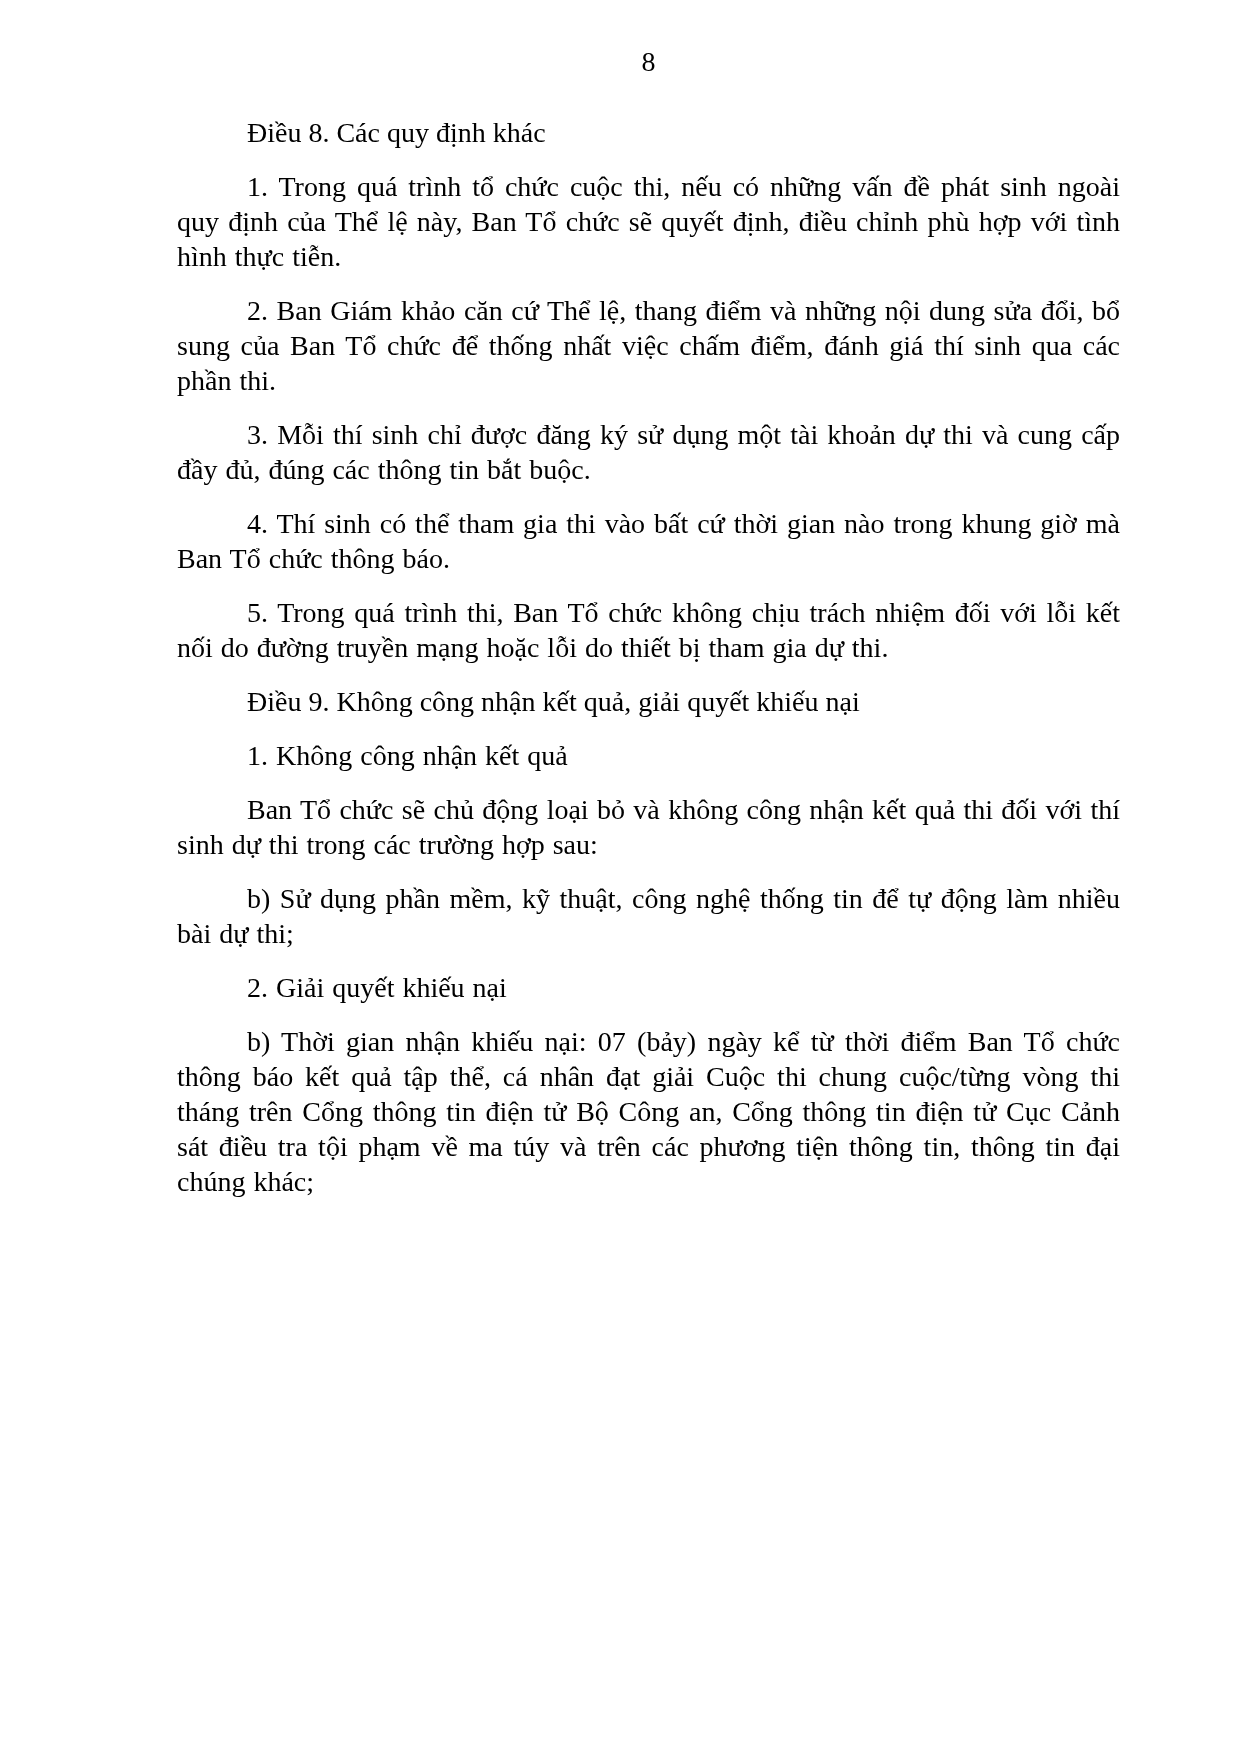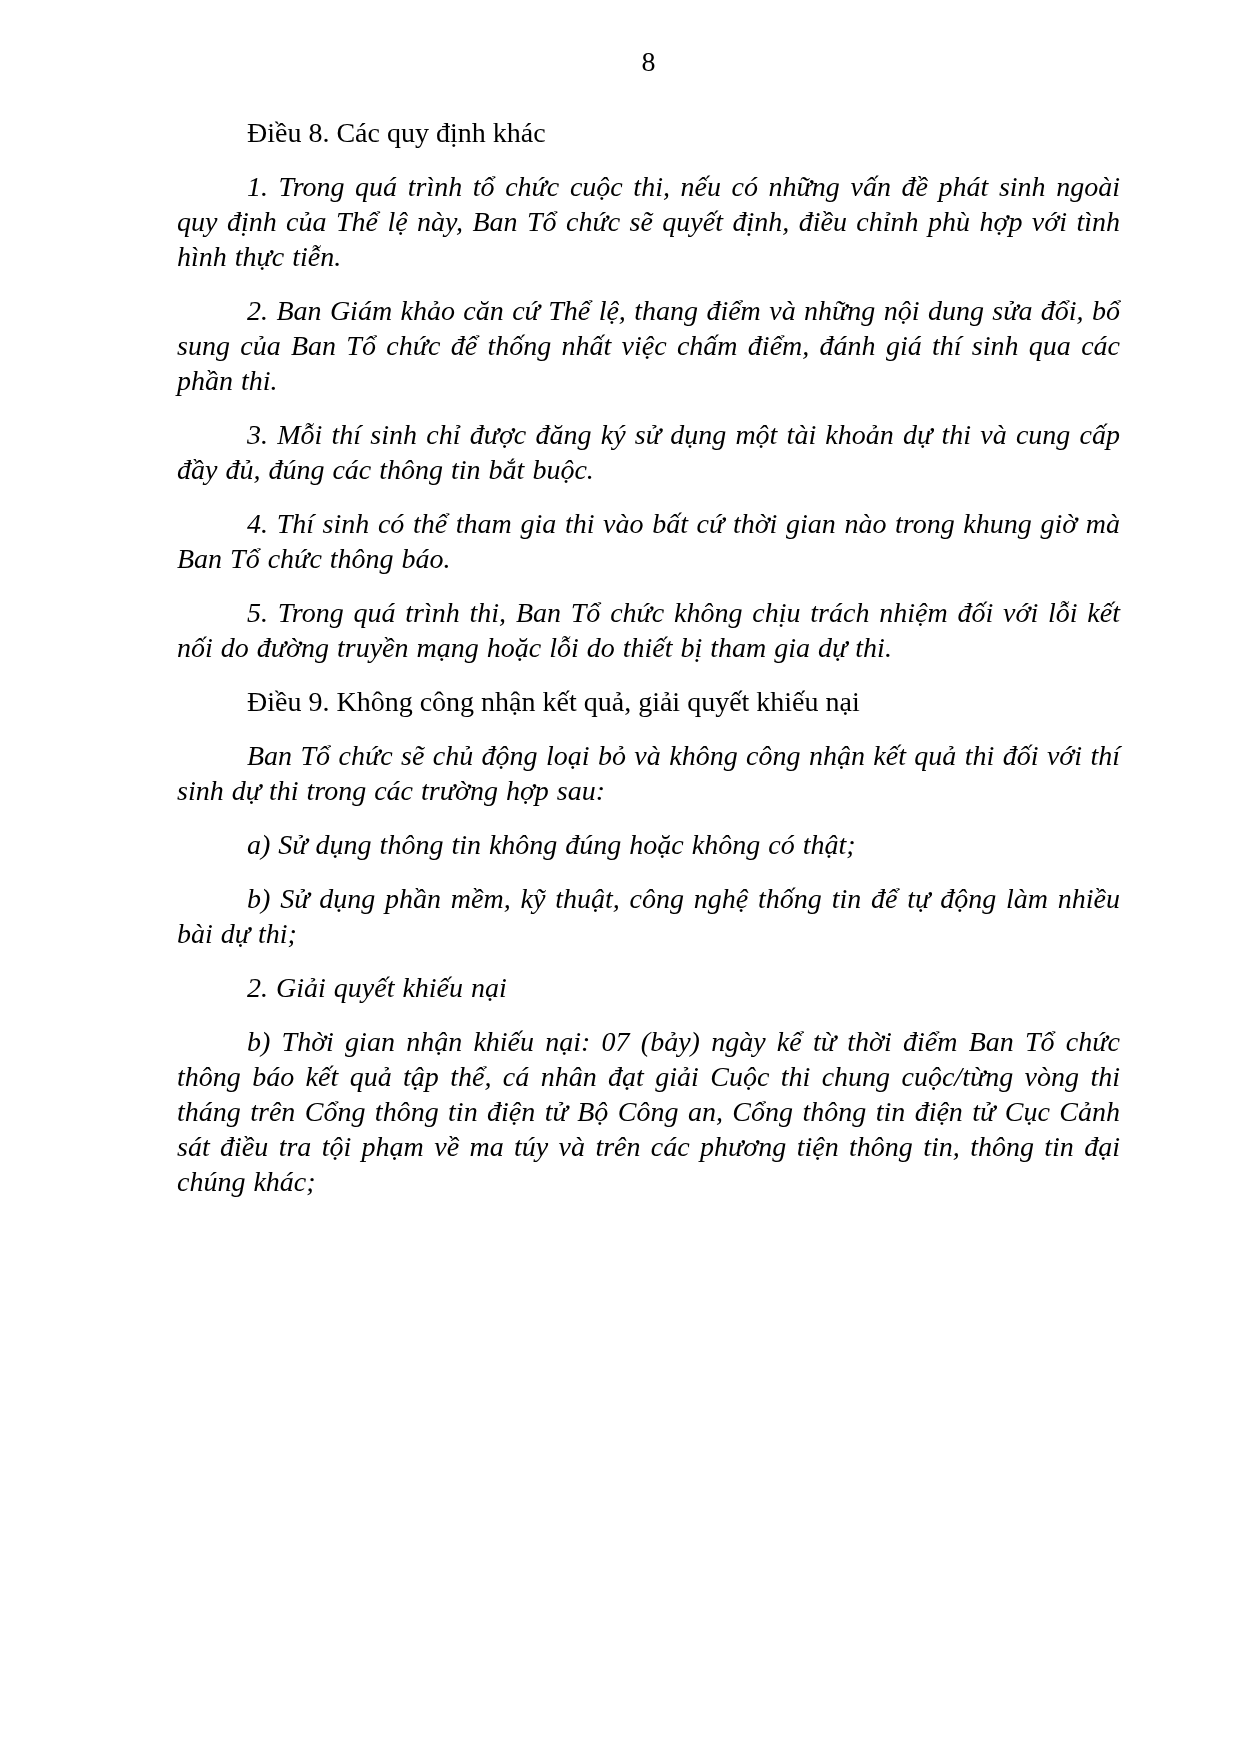--- a/index.html
+++ b/index.html
@@ -40,41 +40,40 @@
     text-indent: 70px;
     text-align: left;
   }
   .para {
     font-size: 28px;
     line-height: 35px;
     margin: 0 0 19px 0;
     text-indent: 70px;
     text-align: justify;
     word-spacing: 1px;
-    font-style: italic;
   }
 </style>
 </head>
 <body>
 
 <div class="sheet">
 
   <div class="page-number">8</div>
 
   <section class="doc-section">
     <h2 class="section-heading">Điều 8. Các quy định khác</h2>
     <p class="para">1. Trong quá trình tổ chức cuộc thi, nếu có những vấn đề phát sinh ngoài quy định của Thể lệ này, Ban Tổ chức sẽ quyết định, điều chỉnh phù hợp với tình hình thực tiễn.</p>
     <p class="para">2. Ban Giám khảo căn cứ Thể lệ, thang điểm và những nội dung sửa đổi, bổ sung của Ban Tổ chức để thống nhất việc chấm điểm, đánh giá thí sinh qua các phần thi.</p>
     <p class="para">3. Mỗi thí sinh chỉ được đăng ký sử dụng một tài khoản dự thi và cung cấp đầy đủ, đúng các thông tin bắt buộc.</p>
     <p class="para">4. Thí sinh có thể tham gia thi vào bất cứ thời gian nào trong khung giờ mà Ban Tổ chức thông báo.</p>
     <p class="para">5. Trong quá trình thi, Ban Tổ chức không chịu trách nhiệm đối với lỗi kết nối do đường truyền mạng hoặc lỗi do thiết bị tham gia dự thi.</p>
   </section>
 
   <section class="doc-section">
     <h2 class="section-heading">Điều 9. Không công nhận kết quả, giải quyết khiếu nại</h2>
+    <p class="para">1. Không công nhận kết quả</p>
     <p class="para">Ban Tổ chức sẽ chủ động loại bỏ và không công nhận kết quả thi đối với thí sinh dự thi trong các trường hợp sau:</p>
-    <p class="para">a) Sử dụng thông tin không đúng hoặc không có thật;</p>
     <p class="para">b) Sử dụng phần mềm, kỹ thuật, công nghệ thống tin để tự động làm nhiều bài dự thi;</p>
     <p class="para">2. Giải quyết khiếu nại</p>
     <p class="para">b) Thời gian nhận khiếu nại: 07 (bảy) ngày kể từ thời điểm Ban Tổ chức thông báo kết quả tập thể, cá nhân đạt giải Cuộc thi chung cuộc/từng vòng thi tháng trên Cổng thông tin điện tử Bộ Công an, Cổng thông tin điện tử Cục Cảnh sát điều tra tội phạm về ma túy và trên các phương tiện thông tin, thông tin đại chúng khác;</p>
   </section>
 
 </div>
 
 </body></html>

